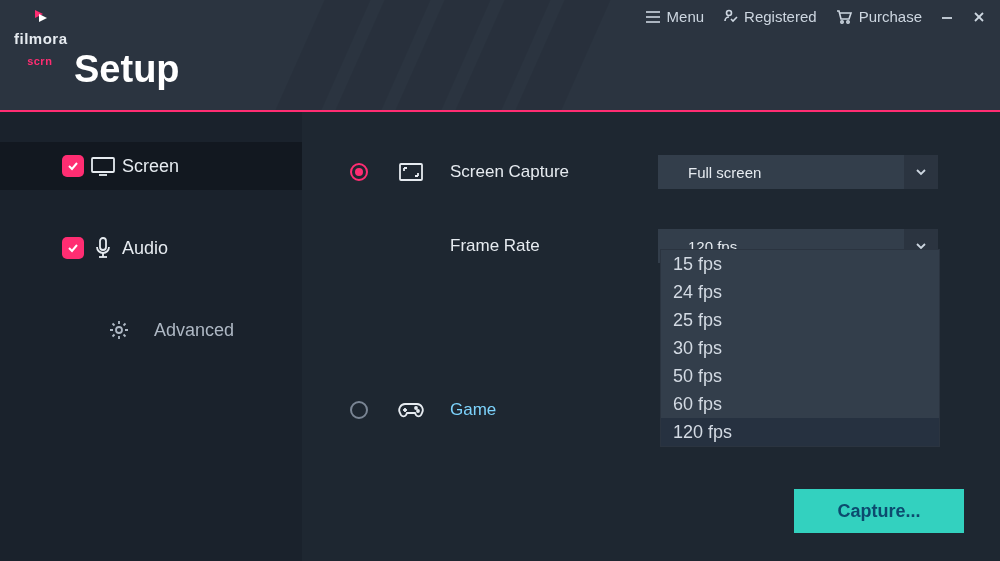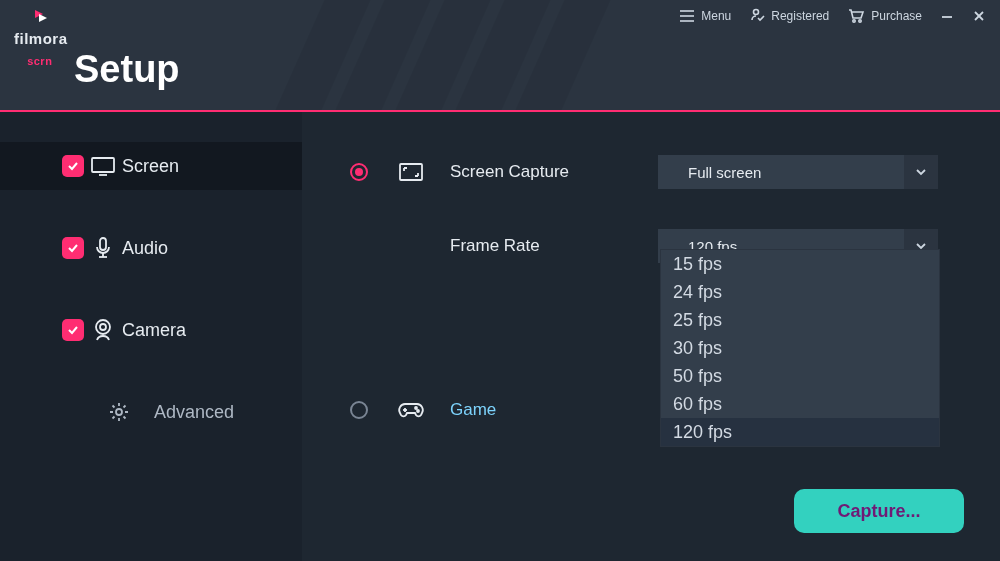--- a/index.html
+++ b/index.html
@@ -31,21 +31,21 @@
     position: absolute; left: 14px; top: 8px;
     display: flex; align-items: center; gap: 6px;
     font-weight: 600; font-size: 15px; letter-spacing:.5px;flex-direction:column;
   }
   .brand .mark svg { display:block; }
   .brand .scrn { color:#ff2d72; font-weight:600; font-size:11px; margin-left:-2px; position:relative; top:2px; }
 
   .win-actions {
     position: absolute; right: 14px; top: 8px;
     display: flex; align-items: center; gap: 18px;
-    font-size: 12px; color:#cdd6e0;
+    font-size: 15px; color:#cdd6e0;
   }
   .win-actions .item { display:flex; align-items:center; gap:6px; cursor:pointer; }
   .win-actions svg { stroke:#cdd6e0; }
 
   .setup-title {
     position:absolute; left:74px; top:48px;
     font-size:38px; font-weight:700; color:#fff;
   }
 
   
@@ -107,24 +107,23 @@
     background:#333e4b; border:1px solid #2b3440;
   }
   .dropdown .opt {
     height:28px; display:flex; align-items:center; padding-left:12px;
     font-size:18px; color:#d3dae3; cursor:pointer;
   }
   .dropdown .opt.sel { background:#263140; }
 
   .capture-btn {
     position:absolute; right:36px; bottom:28px;
-    width:170px; height:44px; background:#33d1bf; color:#701a75;
+    width:170px; height:44px; background:#33d1bf; color:#0c4a6e;
     font-size:18px; font-weight:600; display:flex; align-items:center; justify-content:center;
     cursor:pointer;
-    border-radius:10px;
   }
 </style>
 </head>
 <body>
 
 <div class="titlebar">
   <div class="stripes">
       <div></div>
       <div></div>
       <div></div>
@@ -213,35 +212,20 @@
         <svg width="20" height="24" viewBox="0 0 20 24" fill="none" stroke-width="1.8">
             <rect x="7" y="2" width="6" height="12" rx="3"></rect>
             <path d="M4 11a6 6 0 0 0 12 0"></path>
             <line x1="10" y1="17" x2="10" y2="21"></line>
             <line x1="6" y1="21" x2="14" y2="21"></line>
           </svg>
       </span>
       <span>Audio</span>
     </div>
 
-    <div class="side-item">
-      <span class="check">
-        <svg width="14" height="14" viewBox="0 0 14 14" fill="none" stroke-width="2">
-            <path d="M3 7l3 3 5-6"></path>
-          </svg>
-      </span>
-      <span class="side-icon">
-        <svg width="22" height="24" viewBox="0 0 22 24" fill="none" stroke-width="1.8">
-            <circle cx="11" cy="9" r="7"></circle>
-            <circle cx="11" cy="9" r="3"></circle>
-            <path d="M5 22c1-3 3-4 6-4s5 1 6 4"></path>
-          </svg>
-      </span>
-      <span>Camera</span>
-    </div>
 
     <div class="side-item adv">
       <span class="side-icon">
         <svg width="22" height="22" viewBox="0 0 22 22" fill="none" stroke-width="1.8">
             <circle cx="11" cy="11" r="3"></circle>
             <path d="M11 2v3M11 17v3M2 11h3M17 11h3M4.5 4.5l2 2M15.5 15.5l2 2M17.5 4.5l-2 2M6.5 15.5l-2 2"></path>
           </svg>
       </span>
       <span>Advanced</span>
     </div>

